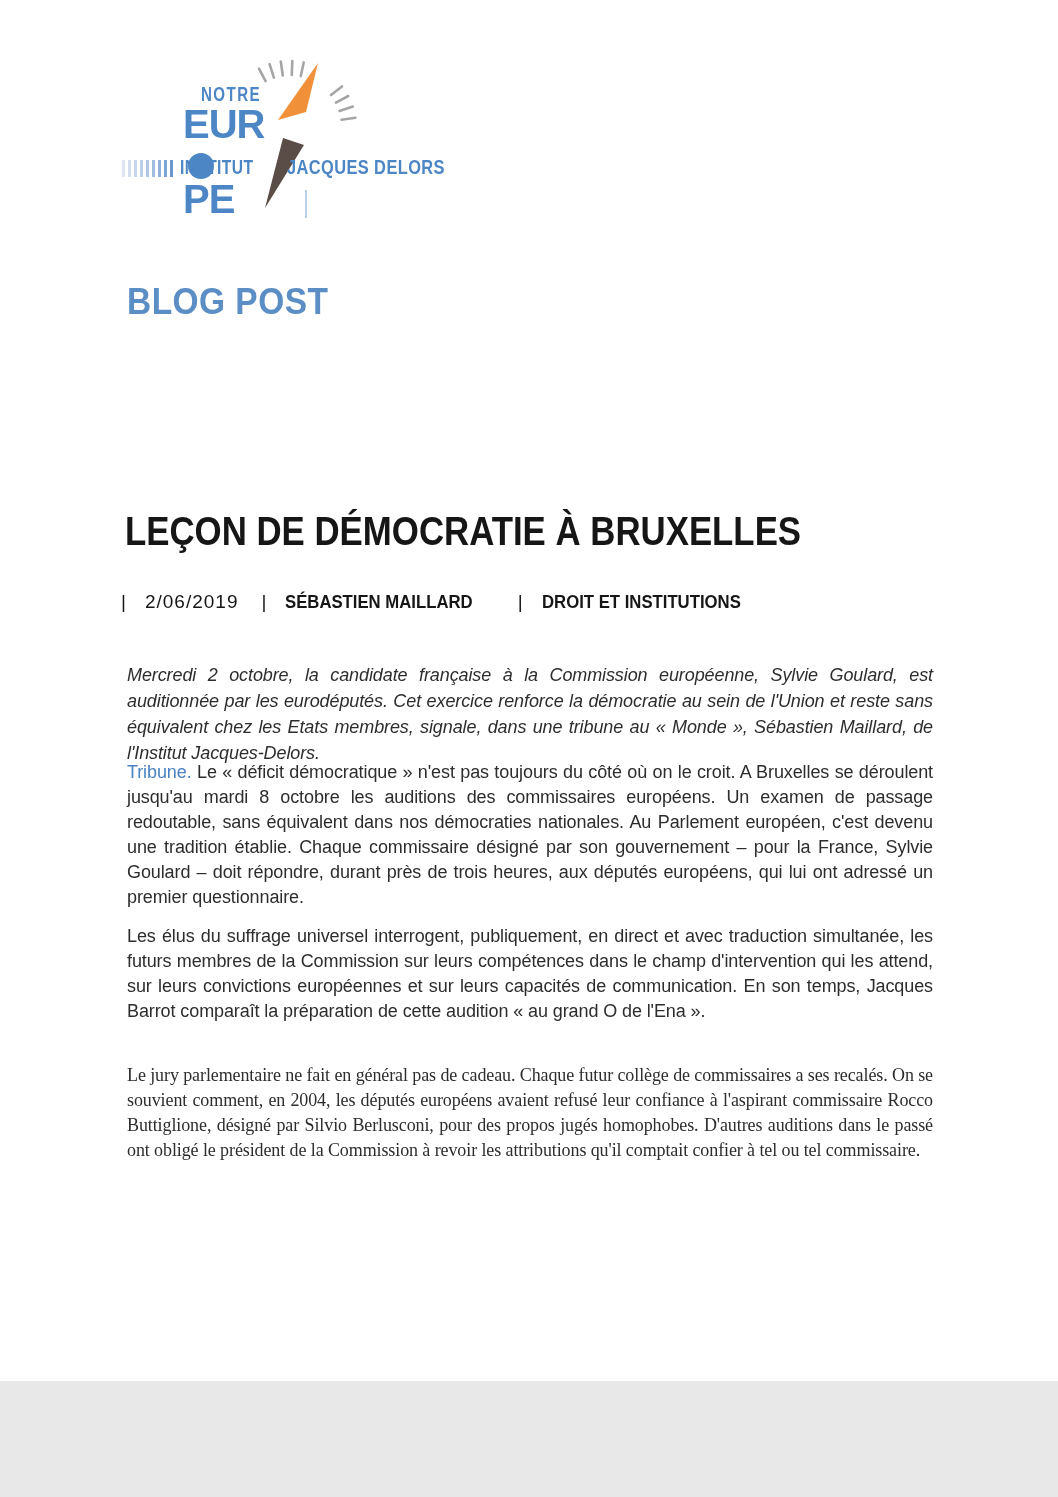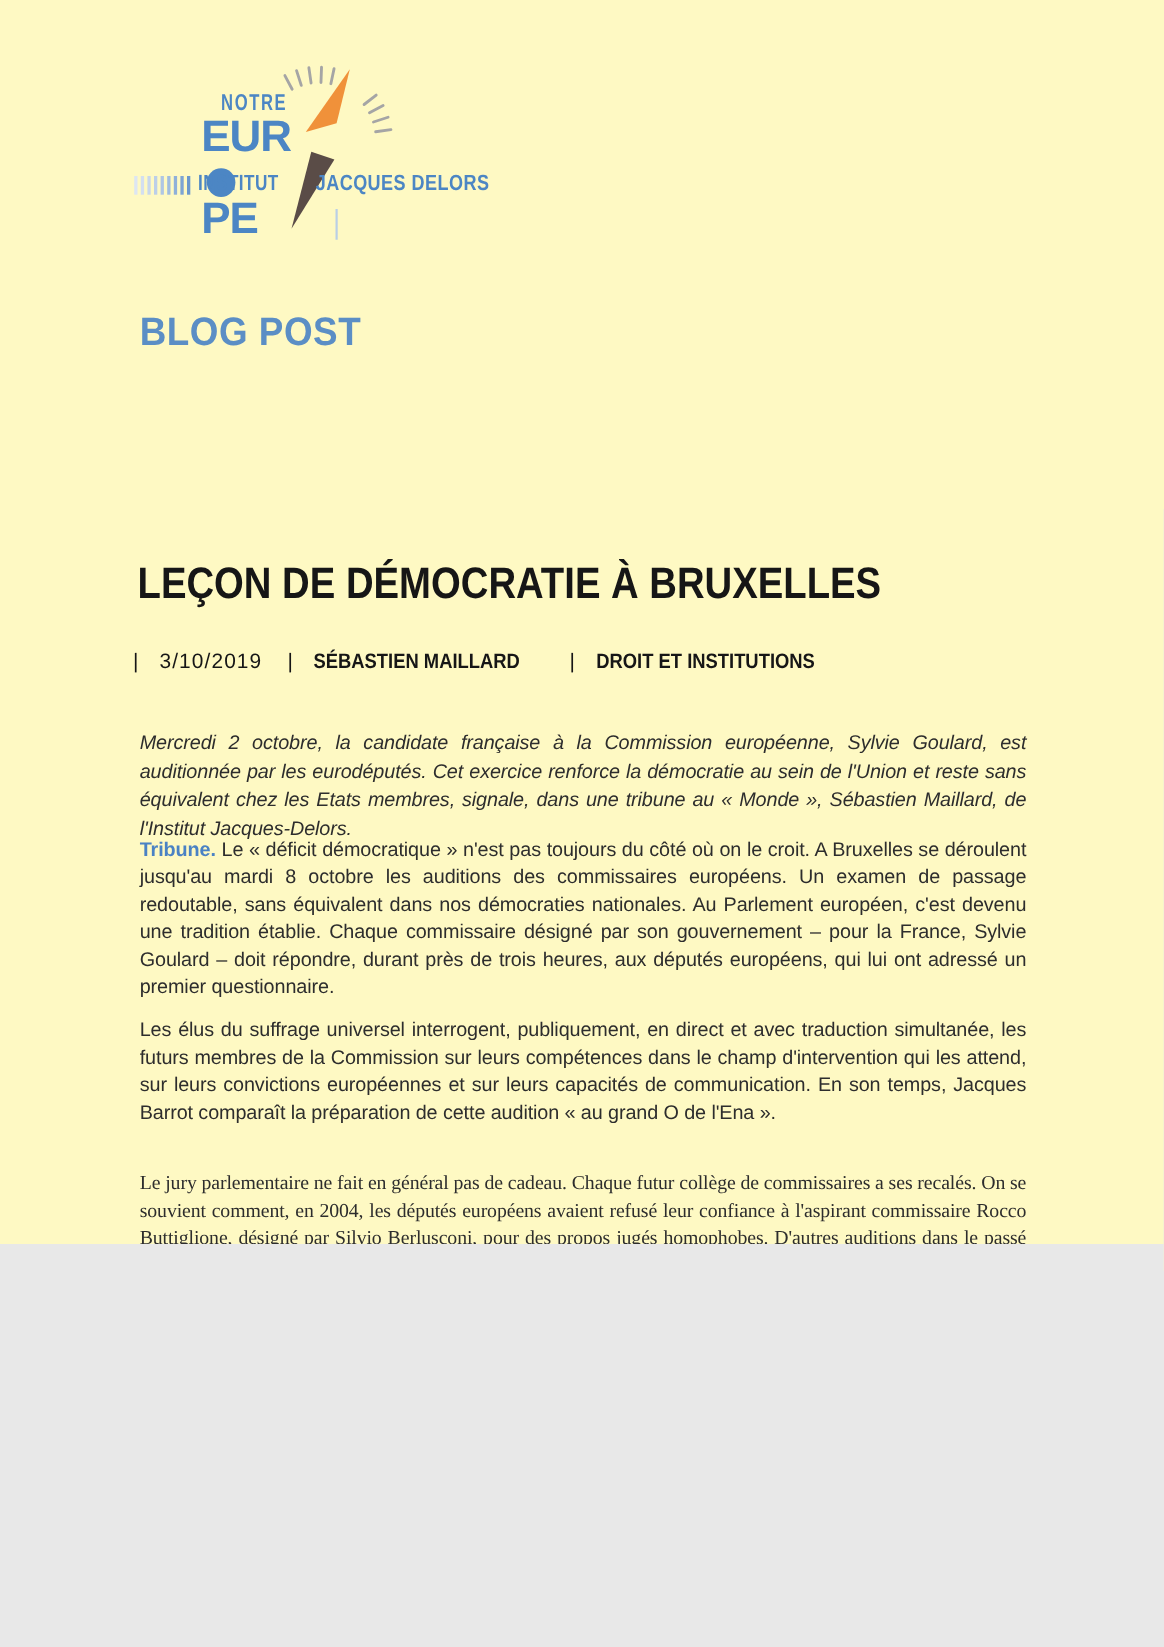--- a/index.html
+++ b/index.html
@@ -1,18 +1,18 @@
 <!DOCTYPE html>
 <html><head>
 <meta charset="utf-8">
 <style>
   html,body { margin:0; padding:0; background:#e8e8e8; }
   .page {
-    position:relative; width:1058px; height:1131px;
-    background:#fef9c3; margin:0 auto; overflow:hidden;
+    position:relative; width:1058px; height:1381px;
+    background:#ffffff; margin:0 auto; overflow:hidden;
     font-family:"Liberation Sans", sans-serif; color:#2e2e2e;
   }
 
   
   .logo { position:absolute; left:120px; top:55px; width:345px; height:175px; }
   .logo svg { position:absolute; left:0; top:0; z-index:1; }
   .logo-notre {
     position:absolute; left:81px; top:27px; z-index:2;
     font-size:21px; font-weight:bold; color:#4c86c4;
     letter-spacing:2px; transform:scaleX(0.72); transform-origin:left top;
@@ -68,21 +68,21 @@
   
   .body-block {
     position:absolute; left:127px; width:806px;
     margin:0; text-align:justify; color:#2d2d2d;
     font-size:18px; letter-spacing:-0.1px;
   }
   .intro { top:662px; line-height:26px; font-style:italic; }
   .p1 { top:760px; line-height:25px; }
   .p2 { top:924px; line-height:25px; }
   .p3 { top:1063px; line-height:25px;font-family:Liberation Serif, serif; }
-  .lead { color:#4a82c4; font-weight:bold;margin-top:28px; }
+  .lead { color:#4a82c4; font-weight:normal;margin-top:28px; }
 
   
   .pageno {
     position:absolute; left:0; right:0; top:1430px;
     display:flex; justify-content:center; align-items:flex-start; gap:9px;
     font-size:20px; font-weight:bold; color:#111; line-height:22px;
   }
   .pageno .sq { display:block; width:11px; height:11px; background:#ef8b2d; margin-top:6px; }
 </style>
 </head>
@@ -132,21 +132,21 @@
     <span class="logo-jacques">JACQUES DELORS</span>
   </header>
 
   <h2 class="doc-type">BLOG POST</h2>
 
   <main>
     <h1 class="title">LEÇON DE DÉMOCRATIE À BRUXELLES</h1>
 
     <div class="meta">
       <span class="sep">|</span>
-      <span class="date">3/10/2019</span>
+      <span class="date">2/06/2019</span>
       <span class="sep">|</span>
       <span class="bold">SÉBASTIEN MAILLARD</span>
       <span class="sep">|</span>
       <span class="bold">DROIT ET INSTITUTIONS</span>
     </div>
 
     <p class="body-block intro">Mercredi 2 octobre, la candidate française à la Commission européenne, Sylvie Goulard, est auditionnée par les eurodéputés. Cet exercice renforce la démocratie au sein de l'Union et reste sans équivalent chez les Etats membres, signale, dans une tribune au « Monde », Sébastien Maillard, de l'Institut Jacques-Delors.</p>
 
     <p class="body-block p1"><strong class="lead">Tribune.</strong> <span>Le « déficit démocratique » n'est pas toujours du côté où on le croit. A Bruxelles se déroulent jusqu'au mardi 8 octobre les auditions des commissaires européens. Un examen de passage redoutable, sans équivalent dans nos démocraties nationales. Au Parlement européen, c'est devenu une tradition établie. Chaque commissaire désigné par son gouvernement – pour la France, Sylvie Goulard – doit répondre, durant près de trois heures, aux députés européens, qui lui ont adressé un premier questionnaire.</span></p>
 

